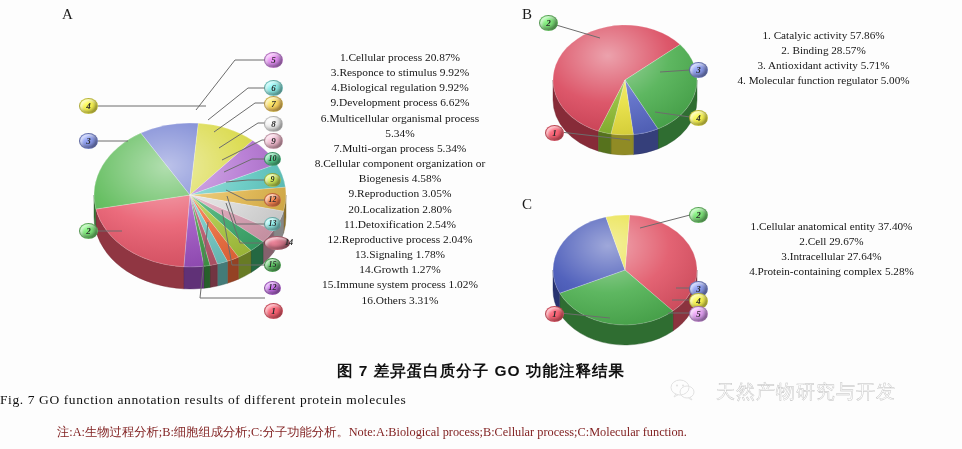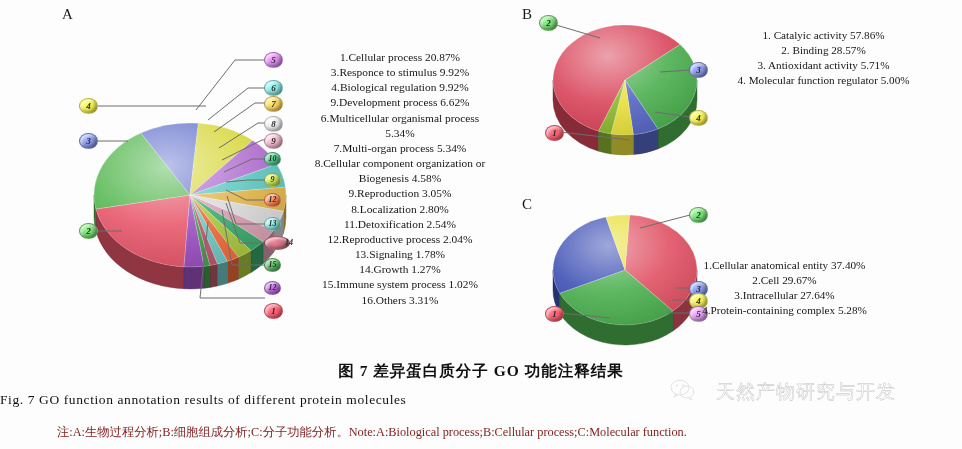--- a/index.html
+++ b/index.html
@@ -53,28 +53,28 @@
 
   
   .legend{
     position:absolute;
     font-family:"Liberation Serif", serif;
     color:#151515;
     line-height:1.33;
   }
   #legend-a{left:305px;top:50px;width:190px;font-size:11.4px;}
   #legend-b{left:716px;top:28px;width:215px;font-size:11.2px;}
-  #legend-c{left:677px;top:219px;width:215px;font-size:11.2px;margin-top:39px;}
+  #legend-c{left:724px;top:219px;width:215px;font-size:11.2px;}
   .legend .lg-item{white-space:normal;text-align:center;}
   #legend-b .lg-item, #legend-c .lg-item{white-space:nowrap;}
 
   
   .caption-cn{
     position:absolute;left:0;top:361px;width:962px;text-align:center;
-    font-family:Liberation Serif, serif;
+    font-family:Liberation Sans, sans-serif;
     font-weight:bold;font-size:15.5px;color:#101010;
     letter-spacing:1px;
   }
   .caption-en{
     position:absolute;left:0;top:392px;width:962px;text-align:left;
     font-family:"Liberation Serif", serif;
     font-size:13.5px;color:#101010;letter-spacing:.6px;
   }
   .note-line{
     position:absolute;left:57px;top:424px;width:870px;
@@ -267,21 +267,21 @@
 
   <div class="legend" id="legend-a">
     <div class="lg-item">1.Cellular process 20.87%</div>
     <div class="lg-item">3.Responce to stimulus 9.92%</div>
     <div class="lg-item">4.Biological regulation 9.92%</div>
     <div class="lg-item">9.Development process 6.62%</div>
     <div class="lg-item">6.Multicellular organismal process 5.34%</div>
     <div class="lg-item">7.Multi-organ process 5.34%</div>
     <div class="lg-item">8.Cellular component organization or Biogenesis 4.58%</div>
     <div class="lg-item">9.Reproduction 3.05%</div>
-    <div class="lg-item">8.Localization 2.80%</div>
+    <div class="lg-item">20.Localization 2.80%</div>
     <div class="lg-item">11.Detoxification 2.54%</div>
     <div class="lg-item">12.Reproductive process 2.04%</div>
     <div class="lg-item">13.Signaling 1.78%</div>
     <div class="lg-item">14.Growth 1.27%</div>
     <div class="lg-item">15.Immune system process 1.02%</div>
     <div class="lg-item">16.Others 3.31%</div>
   </div>
 
   <div class="legend" id="legend-b">
     <div class="lg-item">1. Catalyic activity 57.86%</div>

